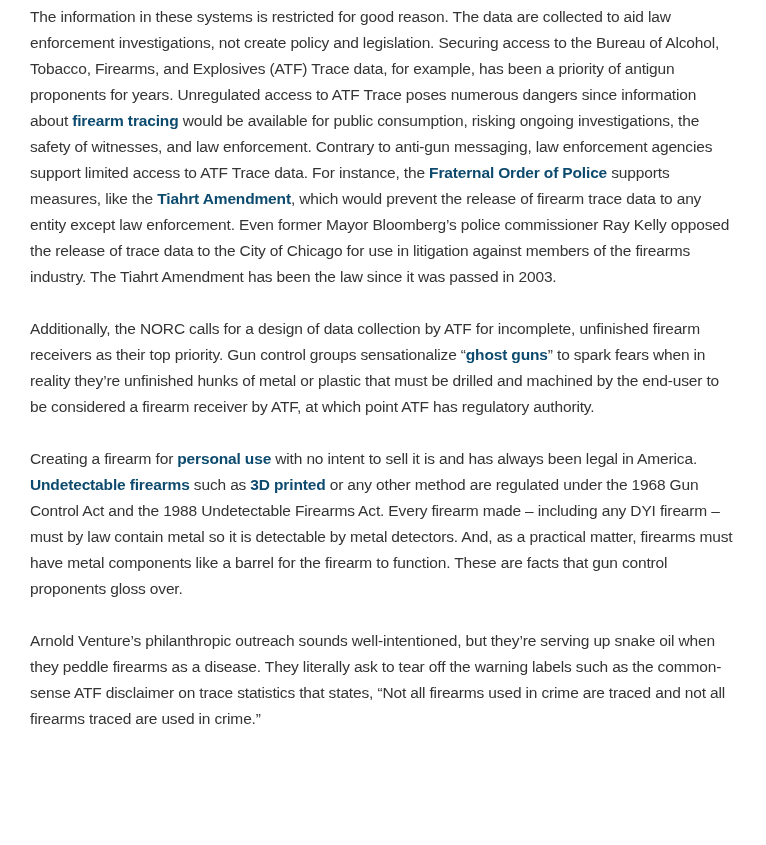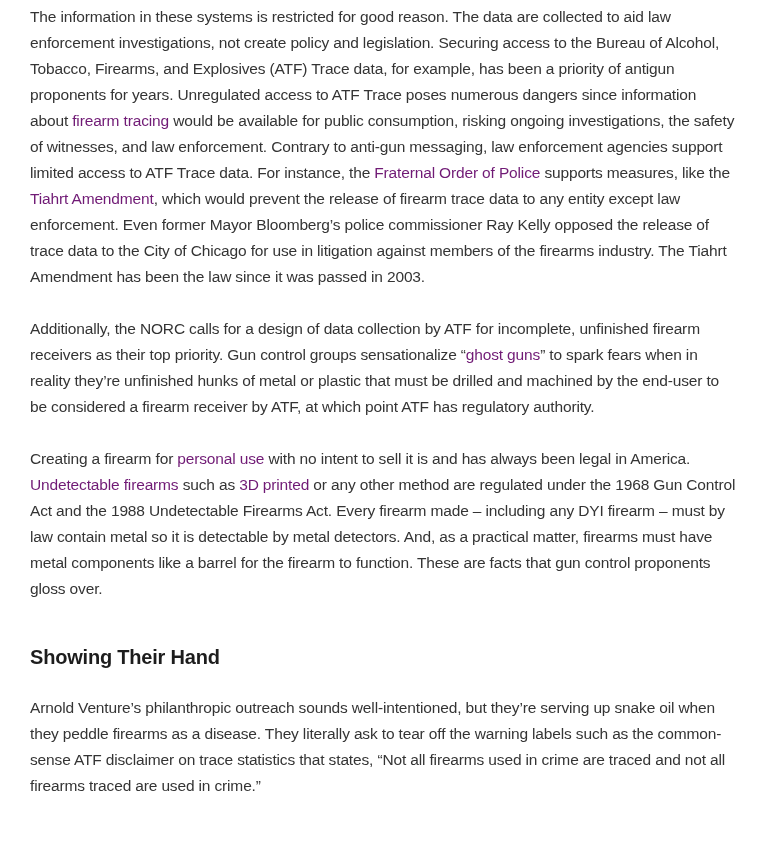--- a/index.html
+++ b/index.html
@@ -32,28 +32,27 @@
   .heading {
     font-family: "Liberation Sans", sans-serif;
     font-size: 20px;
     font-weight: 700;
     color: #1d1d1d;
     letter-spacing: -0.2px;
     margin: 43px 0 24px 0;
     line-height: 24px;
   }
   a.inline-link {
-    color: #701a75;
-    font-weight: 400;
+    color: #0c4a6e;
+    font-weight: 700;
     text-decoration: none;
     cursor: pointer;
   }
 </style>
 </head>
 <body>
 
 <main class="article">
   <p class="para"><span>The information in these systems is restricted for good reason. The data are collected to aid law enforcement investigations, not create policy and legislation. Securing access to the Bureau of Alcohol, Tobacco, Firearms, and Explosives (ATF) Trace data, for example, has been a priority of antigun proponents for years. Unregulated access to ATF Trace poses numerous dangers since information about </span><a class="inline-link" href="#">firearm tracing</a><span> would be available for public consumption, risking ongoing investigations, the safety of witnesses, and law enforcement. Contrary to anti-gun messaging, law enforcement agencies support limited access to ATF Trace data. For instance, the </span><a class="inline-link" href="#">Fraternal Order of Police</a><span> supports measures, like the </span><a class="inline-link" href="#">Tiahrt Amendment</a><span>, which would prevent the release of firearm trace data to any entity except law enforcement. Even former Mayor Bloomberg’s police commissioner Ray Kelly opposed the release of trace data to the City of Chicago for use in litigation against members of the firearms industry. The Tiahrt Amendment has been the law since it was passed in 2003.</span></p>
   <p class="para"><span>Additionally, the NORC calls for a design of data collection by ATF for incomplete, unfinished firearm receivers as their top priority. Gun control groups sensationalize “</span><a class="inline-link" href="#">ghost guns</a><span>” to spark fears when in reality they’re unfinished hunks of metal or plastic that must be drilled and machined by the end-user to be considered a firearm receiver by ATF, at which point ATF has regulatory authority.</span></p>
   <p class="para"><span>Creating a firearm for </span><a class="inline-link" href="#">personal use</a><span> with no intent to sell it is and has always been legal in America.&nbsp; </span><a class="inline-link" href="#">Undetectable firearms</a><span> such as </span><a class="inline-link" href="#">3D printed</a><span> or any other method are regulated under the 1968 Gun Control Act and the 1988 Undetectable Firearms Act. Every firearm made – including any DYI firearm – must by law contain metal so it is detectable by metal detectors. And, as a practical matter, firearms must have metal components like a barrel for the firearm to function. These are facts that gun control proponents gloss over.</span></p>
-  <h2 class="heading">Showing Their Hand</h2>
   <p class="para"><span>Arnold Venture’s philanthropic outreach sounds well-intentioned, but they’re serving up snake oil when they peddle firearms as a disease. They literally ask to tear off the warning labels such as the common-sense ATF disclaimer on trace statistics that states, “Not all firearms used in crime are traced and not all firearms traced are used in crime.”</span></p>
 </main>
 
 </body></html>

